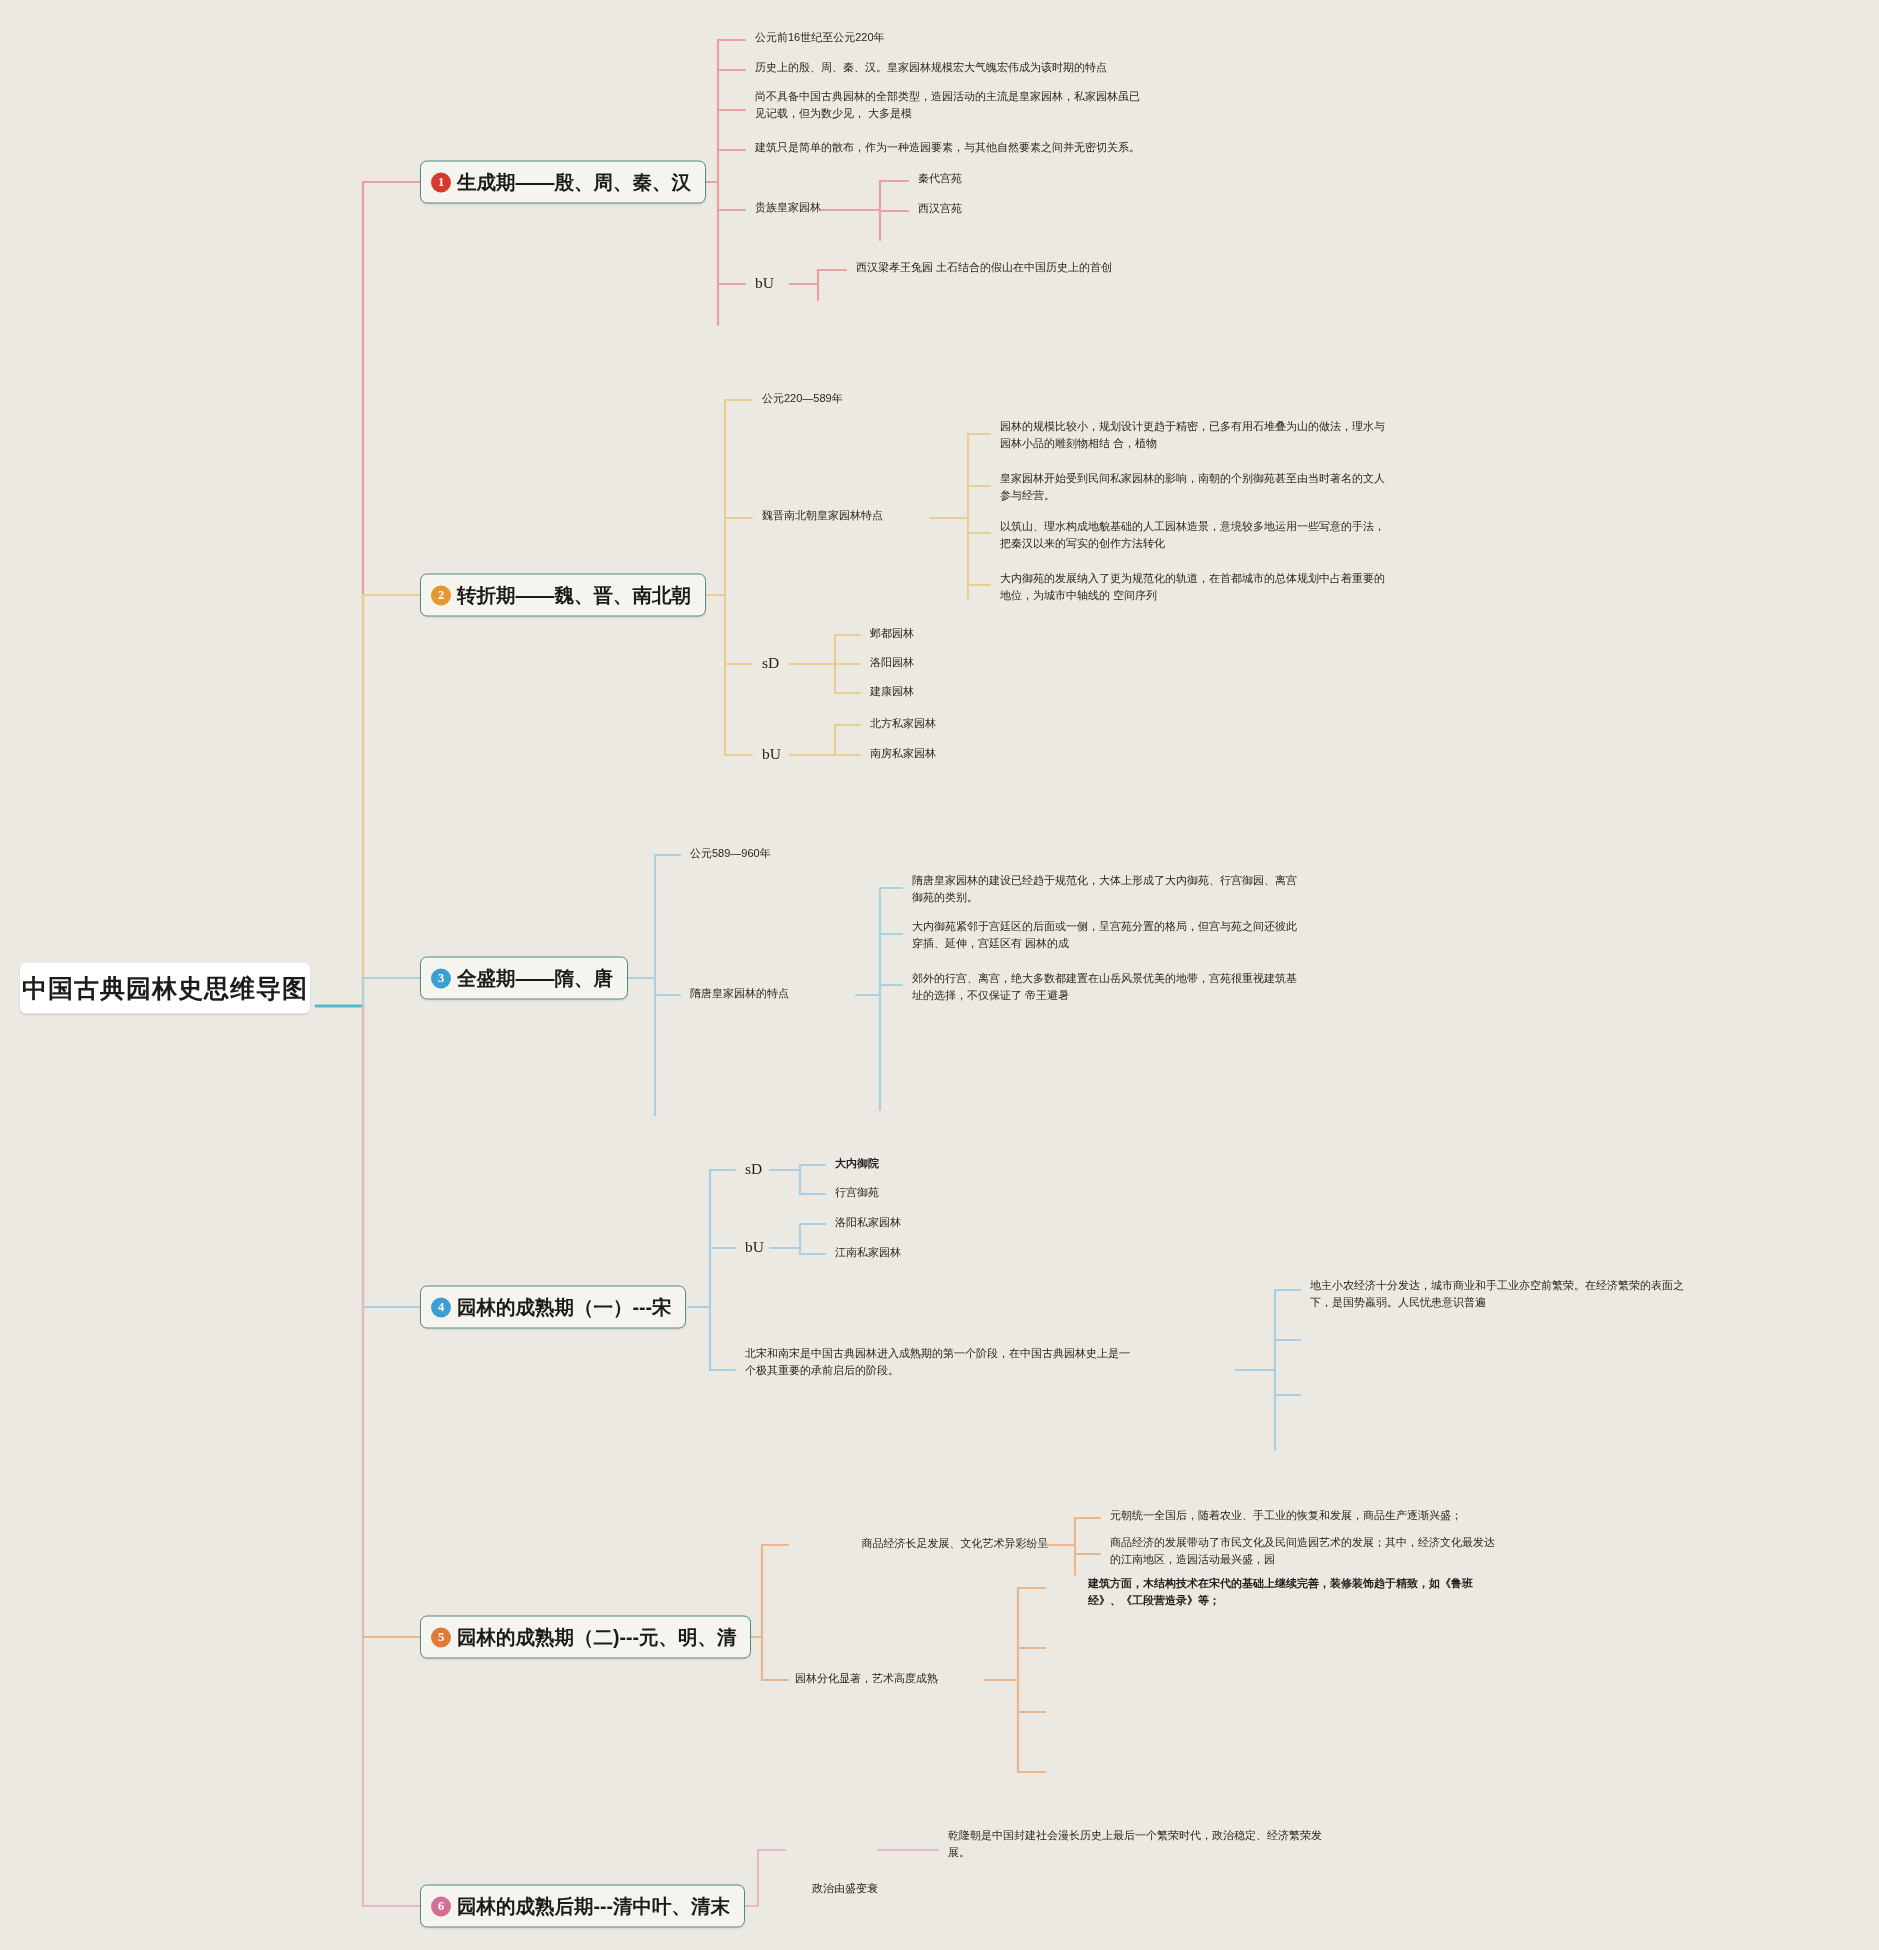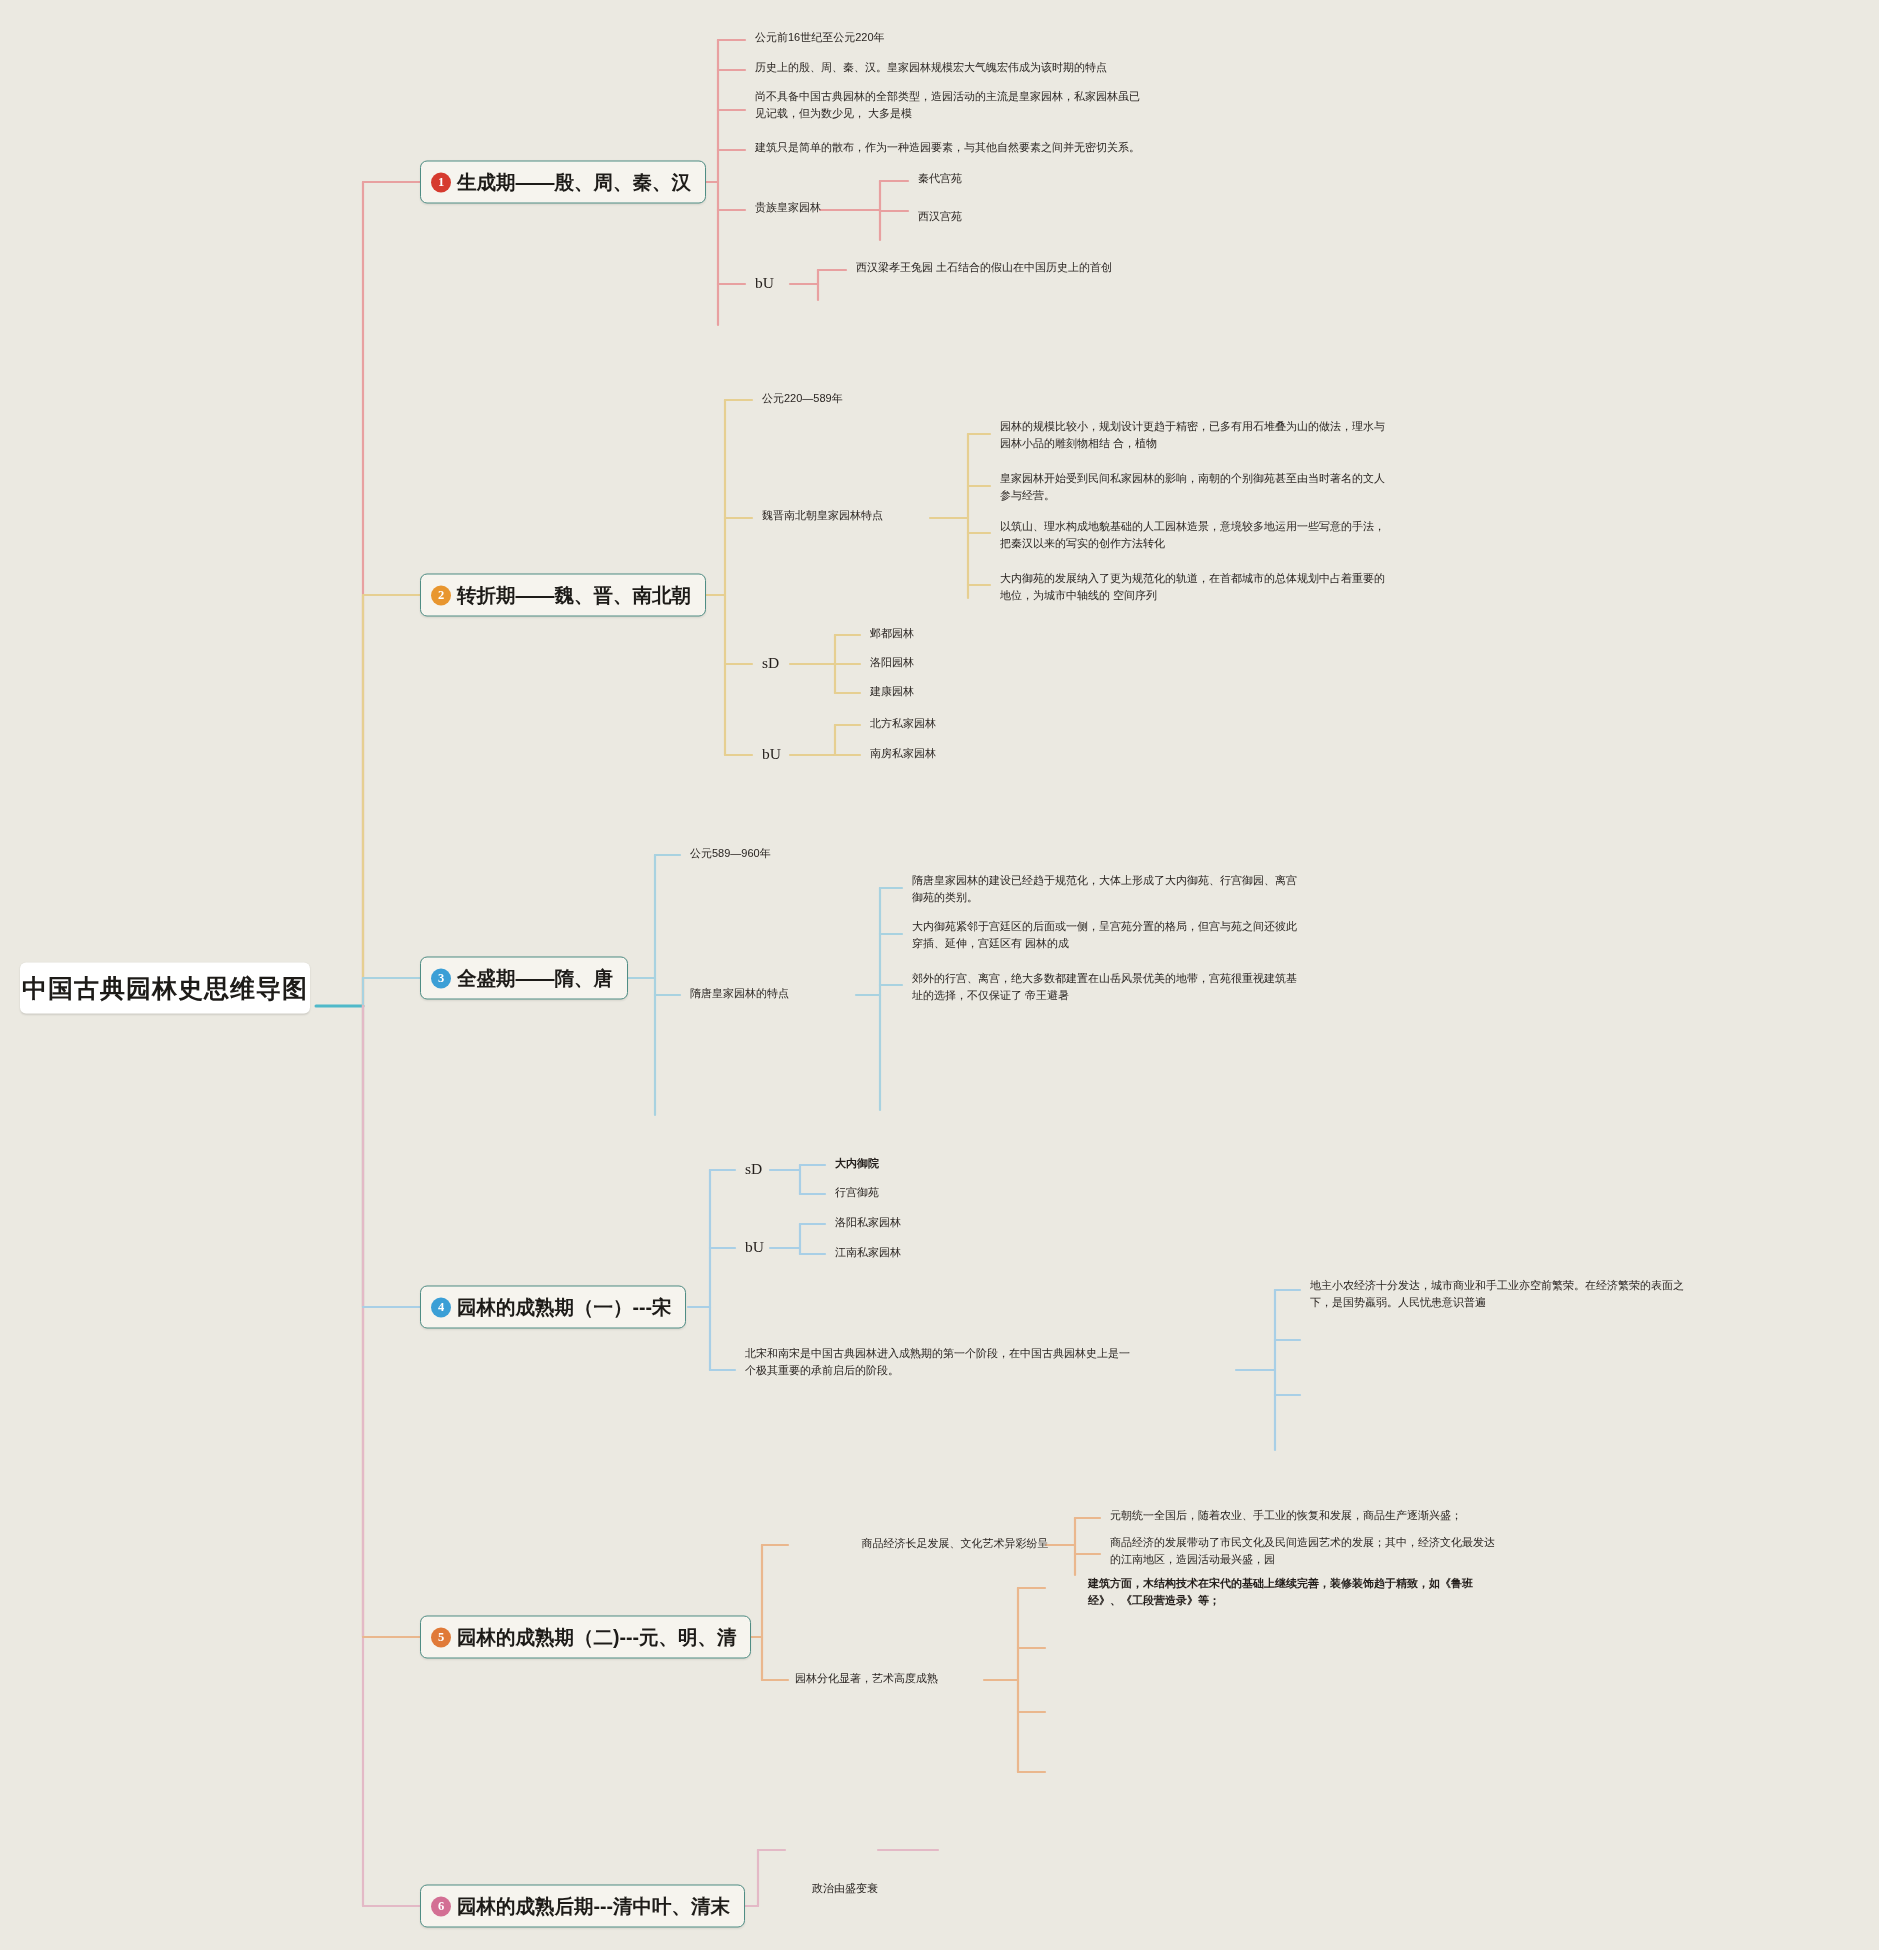--- a/index.html
+++ b/index.html
@@ -212,21 +212,21 @@
     <span>生成期——殷、周、秦、汉</span>
   </div>
 
   <div class="leaf" style="left:755px; top:29px; width:420px;">公元前16世纪至公元220年</div>
   <div class="leaf" style="left:755px; top:59px; width:640px;">历史上的殷、周、秦、汉。皇家园林规模宏大气魄宏伟成为该时期的特点</div>
   <div class="leaf" style="left:755px; top:88px; width:660px;">尚不具备中国古典园林的全部类型，造园活动的主流是皇家园林，私家园林虽已
 见记载，但为数少见， 大多是模</div>
   <div class="leaf" style="left:755px; top:139px; width:690px;">建筑只是简单的散布，作为一种造园要素，与其他自然要素之间并无密切关系。</div>
   <div class="leaf" style="left:755px; top:199px; width:120px;">贵族皇家园林</div>
   <div class="leaf" style="left:918px; top:170px; width:160px;">秦代宫苑</div>
-  <div class="leaf" style="left:918px; top:200px; width:160px;margin-top:8px;">西汉宫苑</div>
+  <div class="leaf" style="left:918px; top:200px; width:160px;">西汉宫苑</div>
   <div class="mono-lbl" style="left:755px; top:274px;">bU</div>
   <div class="leaf" style="left:856px; top:259px; width:460px;">西汉梁孝王兔园 土石结合的假山在中国历史上的首创</div>
 
   <div class="node l1-box" style="left:420px; top:595px; transform:translateY(-50%);">
     <span class="badge b2 serif-num">2</span>
     <span>转折期——魏、晋、南北朝</span>
   </div>
 
   <div class="leaf" style="left:762px; top:390px; width:260px;">公元220—589年</div>
   <div class="leaf" style="left:762px; top:507px; width:200px;">魏晋南北朝皇家园林特点</div>
@@ -293,14 +293,16 @@
   <div class="leaf" style="left:795px; top:1670px; width:250px;">园林分化显著，艺术高度成熟</div>
   <div class="leaf" style="left:1088px; top:1575px; width:500px;font-weight:bold;">建筑方面，木结构技术在宋代的基础上继续完善，装修装饰趋于精致，如《鲁班
 经》、《工段营造录》等；</div>
 
   <div class="node l1-box" style="left:420px; top:1906px; transform:translateY(-50%);">
     <span class="badge b6 serif-num">6</span>
     <span>园林的成熟后期---清中叶、清末</span>
   </div>
 
   <div class="leaf" style="left:812px; top:1840px; width:200px;margin-top:40px;">政治由盛变衰</div>
+  <div class="leaf" style="left:948px; top:1827px; width:480px;">乾隆朝是中国封建社会漫长历史上最后一个繁荣时代，政治稳定、经济繁荣发
+展。</div>
 
 </div>
 
 </body></html>

